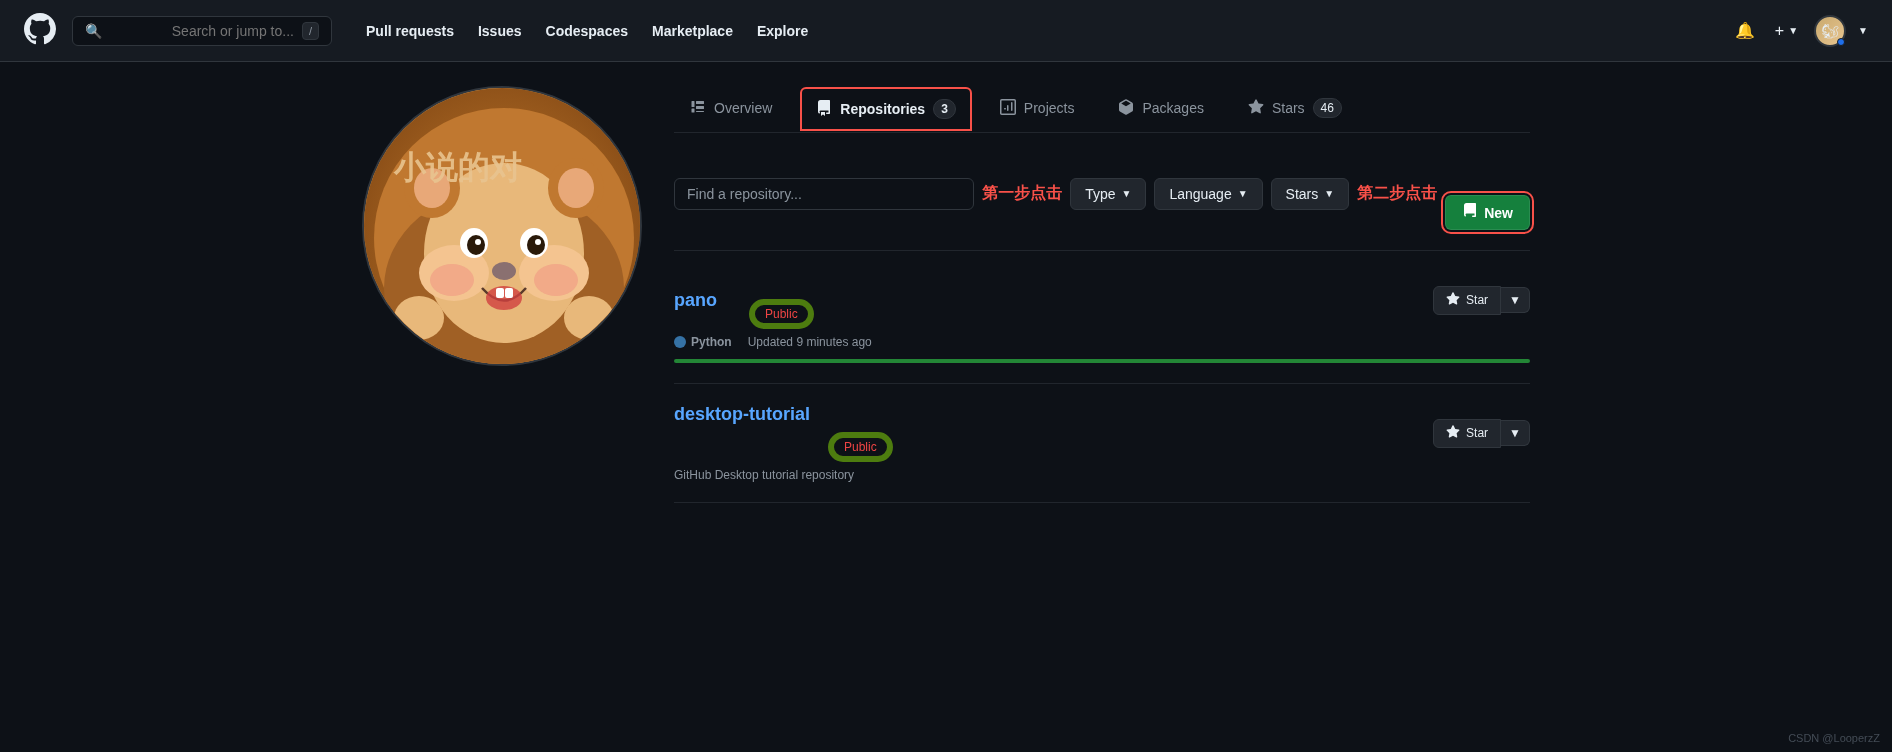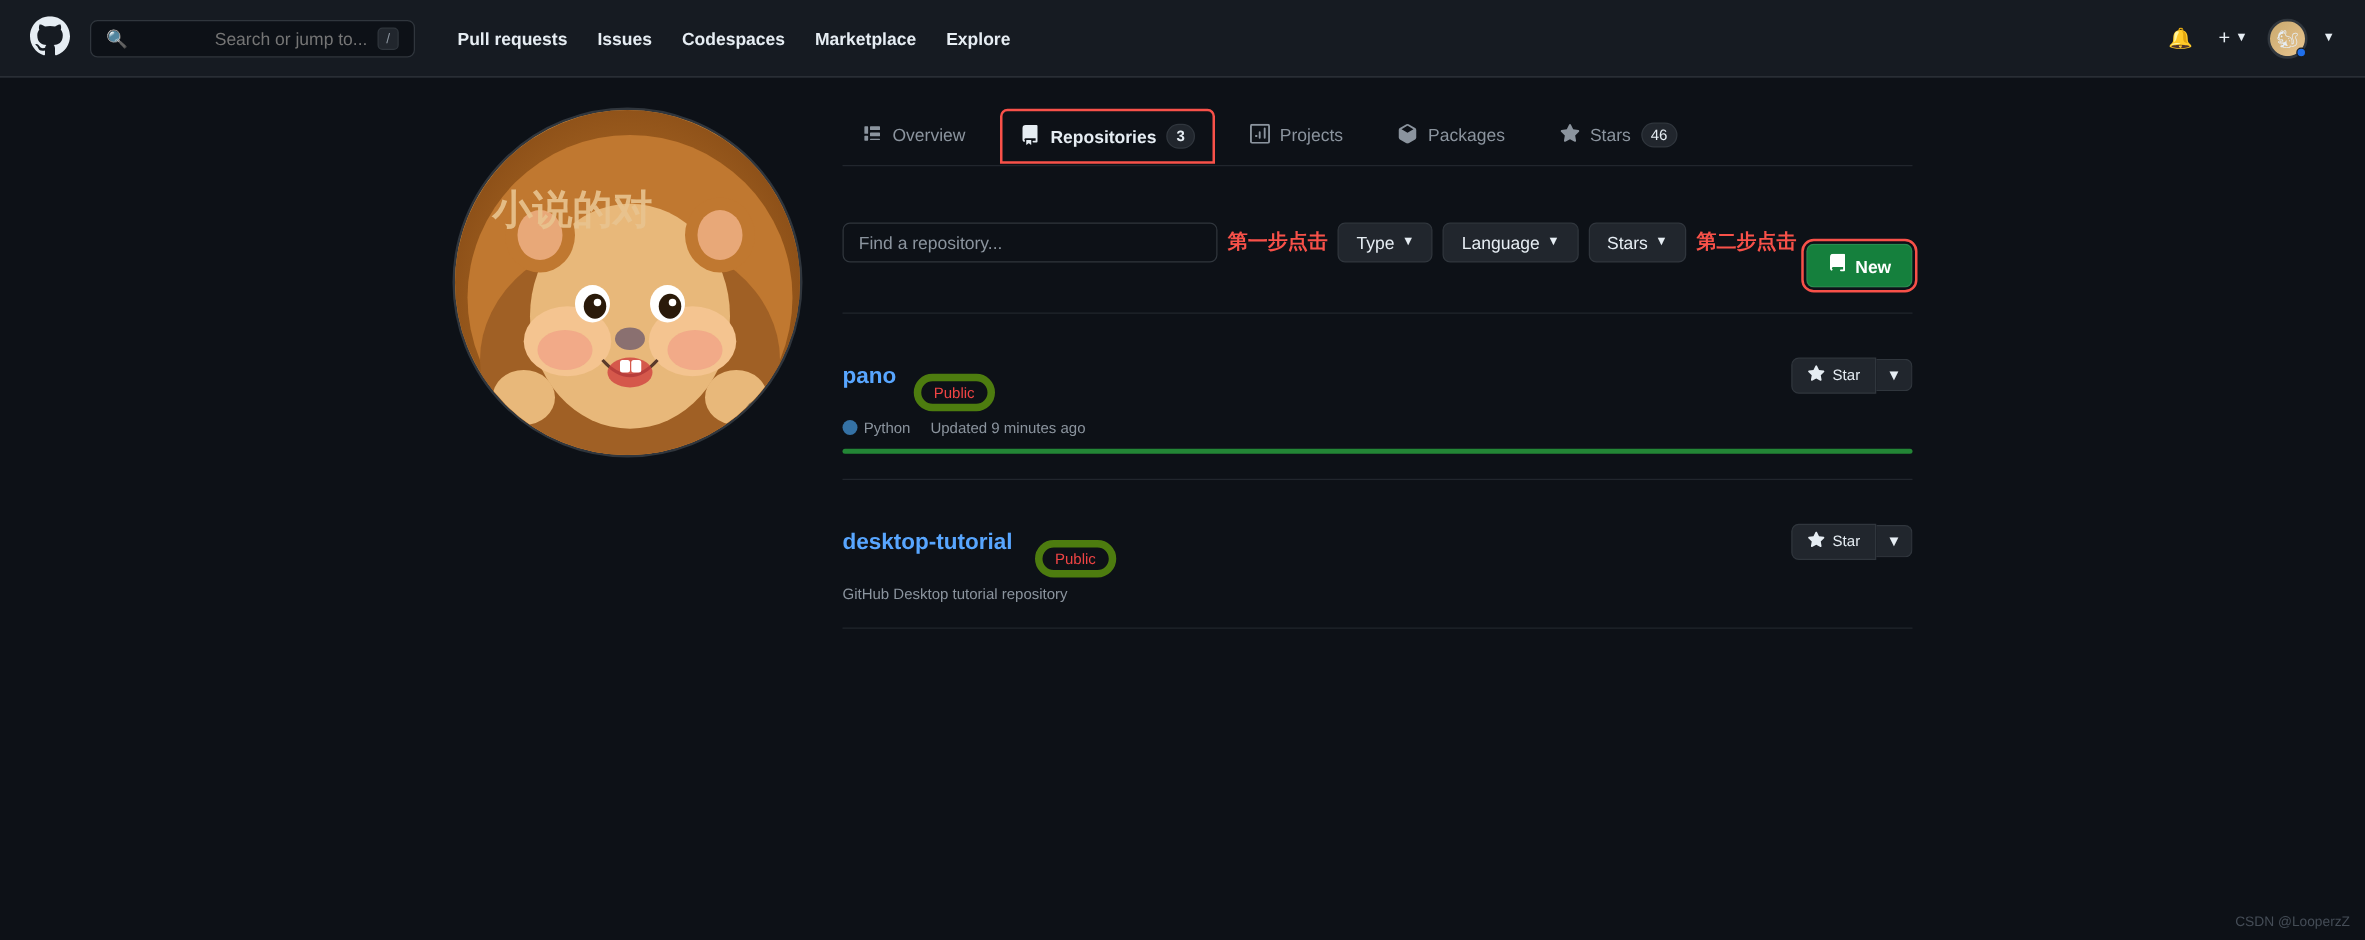--- a/index.html
+++ b/index.html
@@ -312,20 +312,21 @@
     .lang-dot {
       width: 12px;
       height: 12px;
       border-radius: 50%;
       display: inline-block;
     }
     .lang-item {
       display: flex;
       align-items: center;
       gap: 5px;
+      font-weight: bold;
     }
     .repo-actions {
       display: flex;
       align-items: center;
       gap: 0;
     }
     .star-btn {
       background: #21262d;
       border: 1px solid #30363d;
       color: #e6edf3;
@@ -540,21 +541,21 @@
             </svg>
         </span>
         <span>New</span>
       </button>
     </div>
 
     <div class="repo-list">
 
       <div class="repo-item">
         <div class="repo-item-header">
-          <div style="display:flex; align-items:center; gap:4px;">
+          <div style="display:flex; align-items:center; gap:22px;">
             <a href="#" class="repo-name">pano</a>
             <span class="repo-visibility">Public</span>
           </div>
           <div class="repo-actions">
             <button class="star-btn">
               <span>
                 <svg width="14" height="14" viewBox="0 0 16 16" fill="currentColor">
                     <path d="M8 .25a.75.75 0 01.673.418l1.882 3.815 4.21.612a.75.75 0 01.416 1.279l-3.046 2.97.719 4.192a.75.75 0 01-1.088.791L8 12.347l-3.766 1.98a.75.75 0 01-1.088-.79l.72-4.194L.818 6.374a.75.75 0 01.416-1.28l4.21-.611L7.327.668A.75.75 0 018 .25z"></path>
                   </svg>
               </span>
@@ -570,21 +571,21 @@
             <span class="lang-dot" style="background-color:#3572A5;"></span>
             <span>Python</span>
           </span>
           <span>Updated 9 minutes ago</span>
         </div>
         <div class="activity-bar"></div>
       </div>
 
       <div class="repo-item">
         <div class="repo-item-header">
-          <div style="display:flex; align-items:center; gap:8px;">
+          <div style="display:flex; align-items:flex-start; gap:8px;">
             <a href="#" class="repo-name">desktop-tutorial</a>
             <span class="repo-visibility">Public</span>
           </div>
           <div class="repo-actions">
             <button class="star-btn">
               <span>
                 <svg width="14" height="14" viewBox="0 0 16 16" fill="currentColor">
                     <path d="M8 .25a.75.75 0 01.673.418l1.882 3.815 4.21.612a.75.75 0 01.416 1.279l-3.046 2.97.719 4.192a.75.75 0 01-1.088.791L8 12.347l-3.766 1.98a.75.75 0 01-1.088-.79l.72-4.194L.818 6.374a.75.75 0 01.416-1.28l4.21-.611L7.327.668A.75.75 0 018 .25z"></path>
                   </svg>
               </span>

